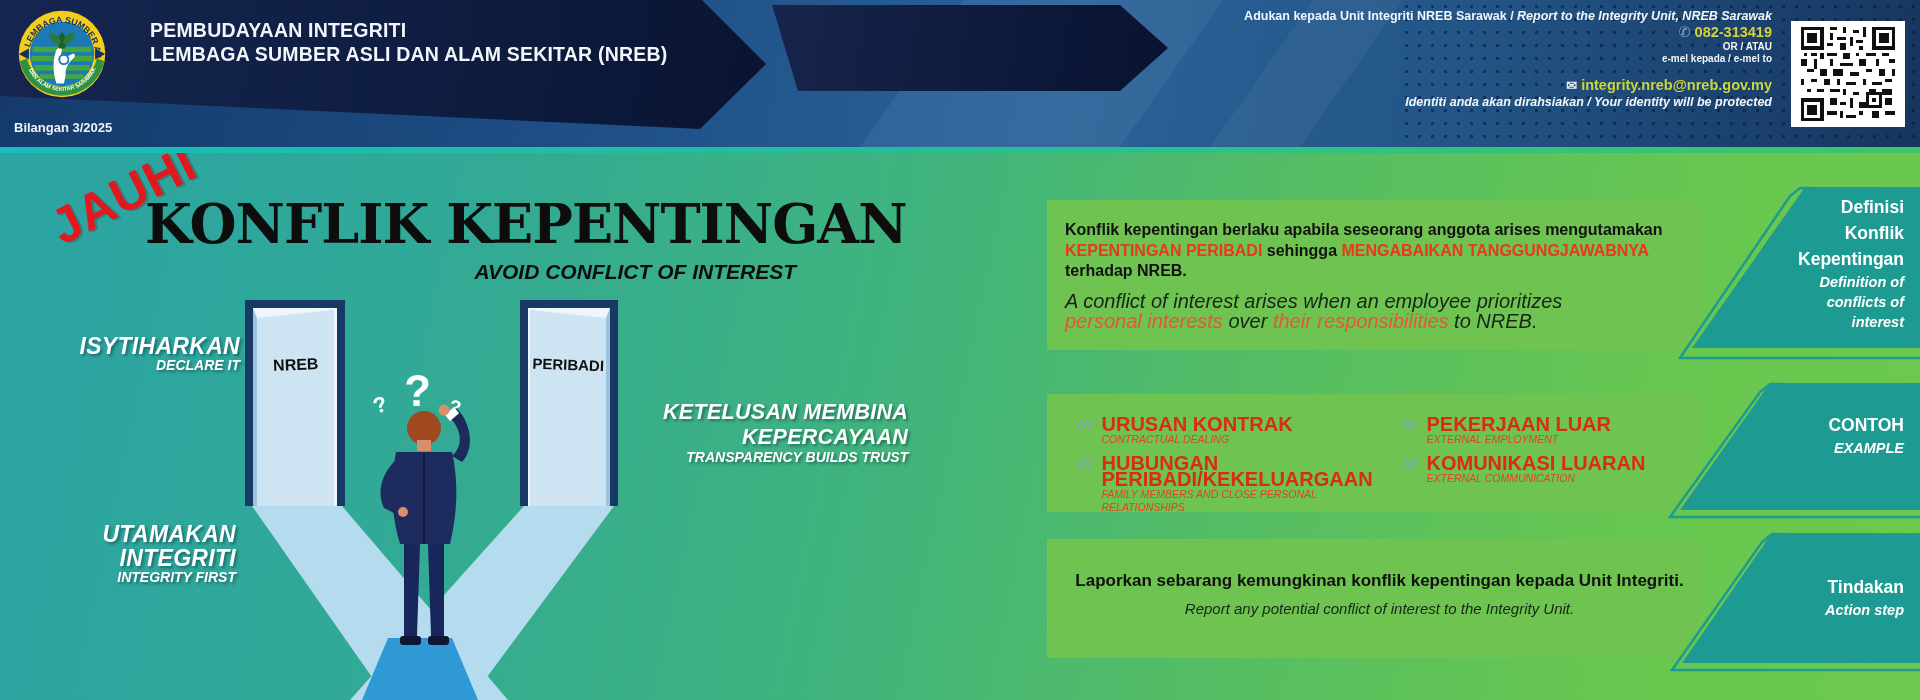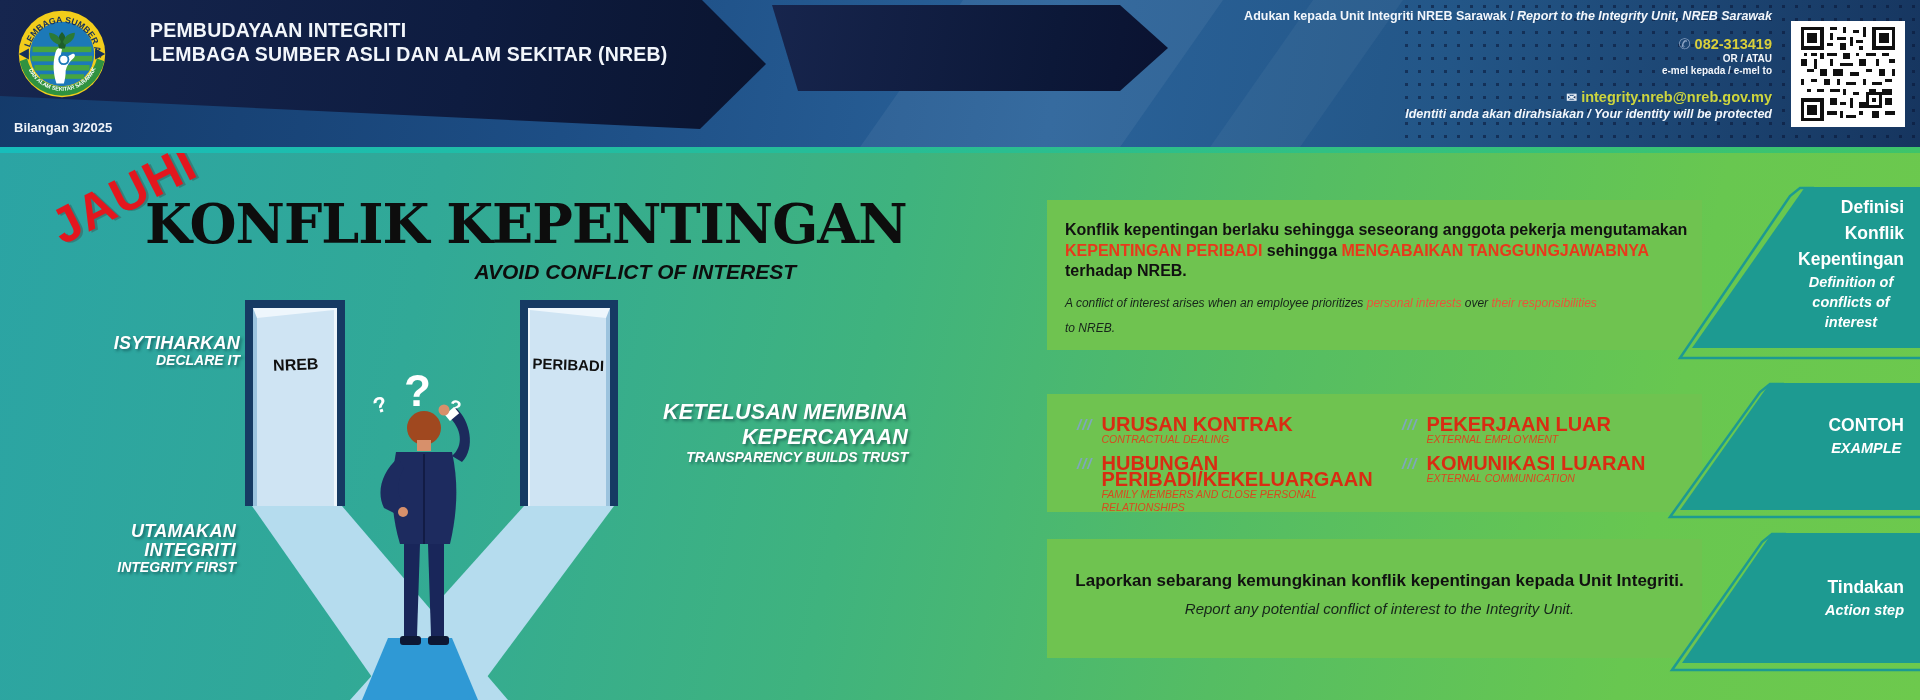--- a/index.html
+++ b/index.html
@@ -25,21 +25,21 @@
                 display:flex; align-items:flex-end; justify-content:center; }
   .ribbon-mid span { color:#f3f7fb; font-weight:bold; font-size:16px; letter-spacing:.6px; padding-bottom:6px; padding-right:30px; }
   .org-block { position:absolute; left:150px; top:18px; color:#f2f6fb; font-weight:bold;
                font-size:19.5px; line-height:24px; letter-spacing:.2px; }
   .issue { position:absolute; left:14px; top:120px; color:#eef3f9; font-weight:bold; font-size:13px; }
   .logo { position:absolute; left:16px; top:8px; width:92px; height:92px; }
 
   .contact { position:absolute; right:148px; top:9px; text-align:right; color:#f2f6fb; }
   .contact .row1 { font-size:12.5px; font-weight:bold; }
   .contact .row1 .en { font-style:italic; }
-  .contact .phone-row { font-size:14.5px; font-weight:bold; color:#d9cf3b; margin-top:13px; }
+  .contact .phone-row { font-size:14.5px; font-weight:bold; color:#d9cf3b; margin-top:1px; }
   .contact .phone-row .ic { color:#8fa6c6; font-weight:normal; }
   .contact .or-row, .contact .email-label { font-size:10px; font-weight:bold; margin-top:1px; }
   .contact .email-row { font-size:14.5px; font-weight:bold; color:#cdd53e; margin-top:13px; }
   .contact .email-row .ic { color:#e8eef6; font-size:13px; }
   .contact .identity-row { font-size:12.5px; font-weight:bold; font-style:italic; margin-top:2px; }
 
   .qr { position:absolute; right:15px; top:21px; width:114px; height:106px; background:#fff; padding:6px; }
   .qr svg { width:100%; height:100%; }
 
   .divider { position:absolute; left:0; top:147px; width:1920px; height:6px; z-index:4;
@@ -53,53 +53,53 @@
   .stamp { position:absolute; left:46px; top:14px; color:#e3171e; font-weight:bold;
            font-size:50px; letter-spacing:1px; transform:rotate(-27deg);
            text-shadow:2px 2px 0 rgba(80,10,10,.25); }
   .title-ms { position:absolute; left:145px; top:40px; color:#0d0d0d;
               font-family:"DejaVu Serif", serif; font-weight:bold; font-size:54px; letter-spacing:-1px; }
   .title-en { position:absolute; left:440px; top:108px; width:356px; text-align:right;
               color:#0d0d0d; font-weight:bold; font-style:italic; font-size:21px; }
 
   .slogan { position:absolute; color:#fff; font-weight:bold; font-style:italic;
             text-shadow:2px 2px 3px rgba(0,35,45,.45); line-height:1.05; }
-  .slogan .big { font-size:18px; letter-spacing:.3px; }
+  .slogan .big { font-size:23px; letter-spacing:.3px; }
   .slogan .small { font-size:14px; }
   .sl-declare { left:60px; top:182px; width:180px; text-align:right; }
   .sl-transparency { left:663px; top:248px; text-align:right; }
   .sl-transparency .big { font-size:21.5px; line-height:25px; }
   .sl-integrity { left:40px; top:370px; width:196px; text-align:right; }
 
   .illus { position:absolute; left:0; top:0; width:860px; height:548px; }
 
   
   .gbox { position:absolute; left:1047px; width:655px; background:#6fc350;
           clip-path:polygon(0 0,100% 0,100% calc(100% - 16px),calc(100% - 16px) 100%,0 100%); }
   .gbox1 { top:48px; height:150px; padding:20px 8px 0 18px; }
   .gbox2 { top:242px; height:118px; padding:22px 8px 0 30px; }
   .gbox3 { top:387px; height:119px; padding:32px 8px 0 18px;text-align:center; }
   .def-ms { font-size:16px; font-weight:bold; color:#111; line-height:20.5px; }
   .def-ms .red { color:#e8391b; }
-  .def-en { font-size:12px; font-style:italic; color:#16251a; margin-top:9px; line-height:25px; width:545px; }
+  .def-en { font-size:20px; font-style:italic; color:#16251a; margin-top:9px; line-height:20px; width:545px; }
   .def-en .red { color:#e8553a; }
   .ex-grid { display:grid; grid-template-columns:325px 1fr; row-gap:9px; }
   .ex-item { display:flex; align-items:flex-start; }
   .ex-item .sl { color:#7fa7bd; font-weight:bold; font-style:italic; font-size:15px; margin-right:9px; letter-spacing:1px; }
   .ex-item .t { color:#d92c12; font-weight:bold; font-size:20px; line-height:16px; }
   .ex-item .s { color:#d9481e; font-style:italic; font-size:10.5px; line-height:13px; margin-top:1px; }
   .act-ms { font-size:17px; font-weight:bold; color:#111; }
   .act-en { font-size:15px; font-style:italic; color:#16251a; margin-top:9px; }
 
   
   .tab { position:absolute; left:1662px; width:258px; }
   .tab svg { position:absolute; left:0; top:0; width:100%; height:100%; }
   .tab .txt { position:absolute; right:16px; text-align:right; color:#fff; }
   .tab .t { font-weight:bold; font-size:17.5px; line-height:26px; }
-  .tab .s { font-weight:bold; font-style:italic; font-size:14.5px; line-height:20px;text-align:center; }
+  .tab .s { font-weight:bold; font-style:italic; font-size:14.5px; line-height:20px; }
   .tab1 { top:28px; height:186px; }
   .tab1 .txt { top:14px; }
   .tab2 { top:224px; height:150px; }
   .tab2 .txt { top:36px; }
   .tab3 { top:374px; height:152px; }
   .tab3 .txt { top:48px; }
 </style>
 </head>
 <body>
 
@@ -313,21 +313,21 @@
       <div class="big">KEPERCAYAAN</div>
       <div class="small">TRANSPARENCY BUILDS TRUST</div>
     </div>
     <div class="slogan sl-integrity">
       <div class="big">UTAMAKAN INTEGRITI</div>
       <div class="small">INTEGRITY FIRST</div>
     </div>
 
     <div class="gbox gbox1">
       <div class="def-ms">
-        <span>Konflik kepentingan berlaku sehingga seseorang anggota pekerja mengutamakan </span><span class="red">KEPENTINGAN PERIBADI</span><span> sehingga </span><span class="red">MENGABAIKAN TANGGUNGJAWABNYA</span><span> terhadap NREB.</span>
+        <span>Konflik kepentingan berlaku apabila seseorang anggota arises mengutamakan </span><span class="red">KEPENTINGAN PERIBADI</span><span> sehingga </span><span class="red">MENGABAIKAN TANGGUNGJAWABNYA</span><span> terhadap NREB.</span>
       </div>
       <div class="def-en">
         <span>A conflict of interest arises when an employee prioritizes </span><span class="red">personal interests</span><span> over </span><span class="red">their responsibilities</span><span> to NREB.</span>
       </div>
     </div>
 
     <div class="gbox gbox2">
       <div class="ex-grid">
         <div class="ex-item">
           <span class="sl">///</span>

